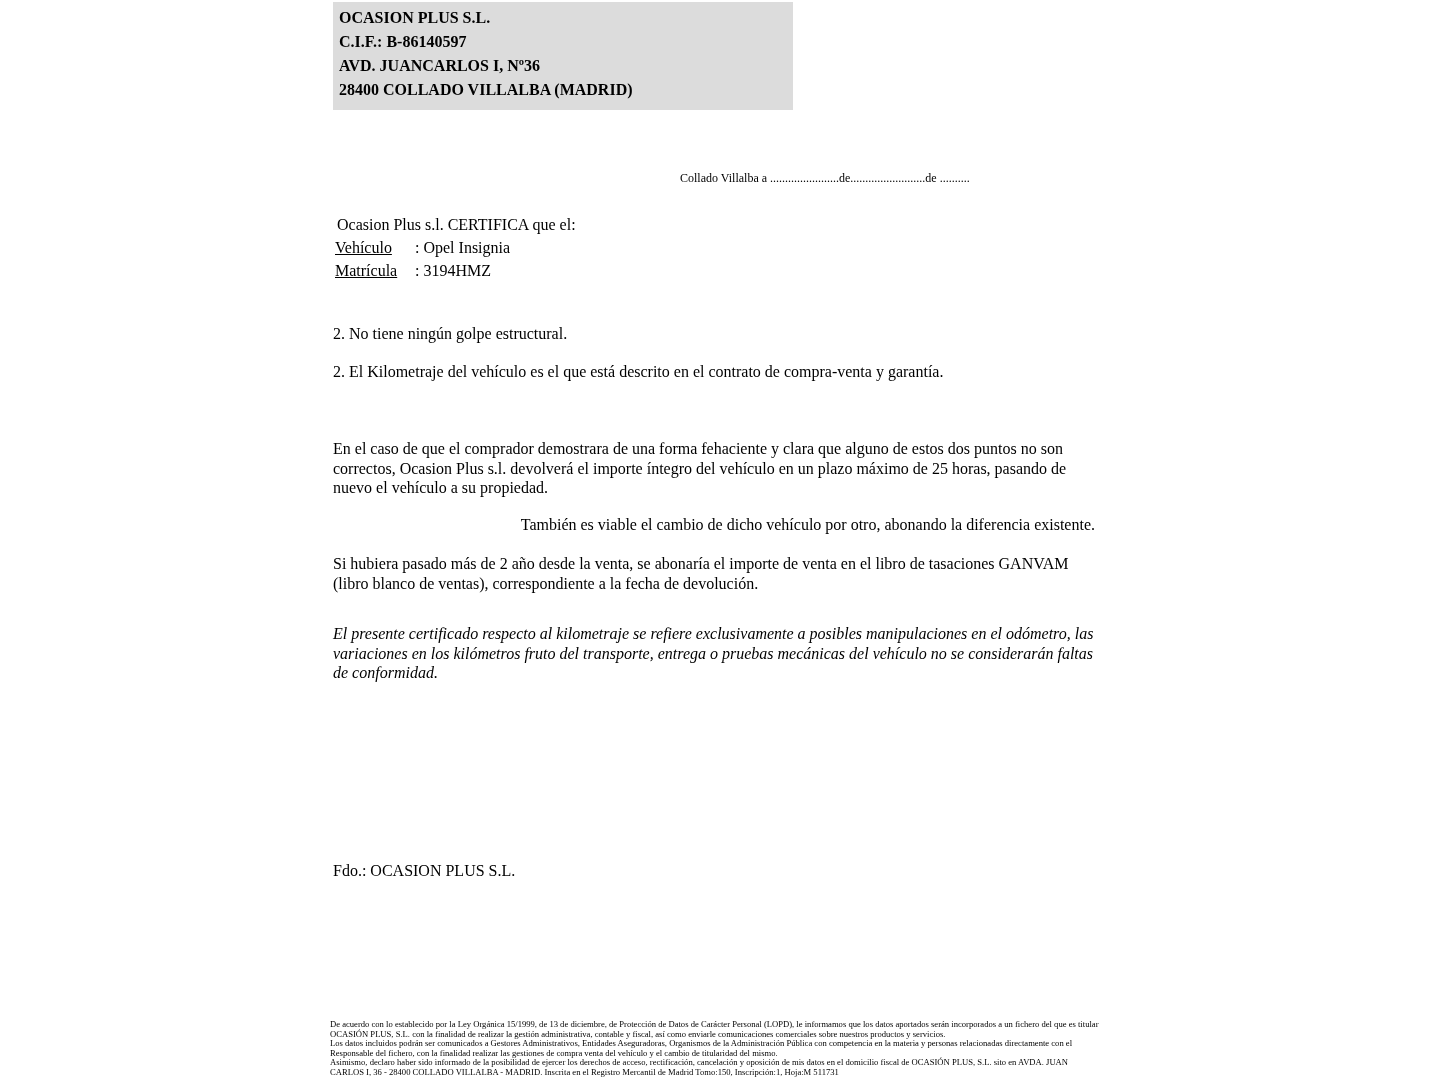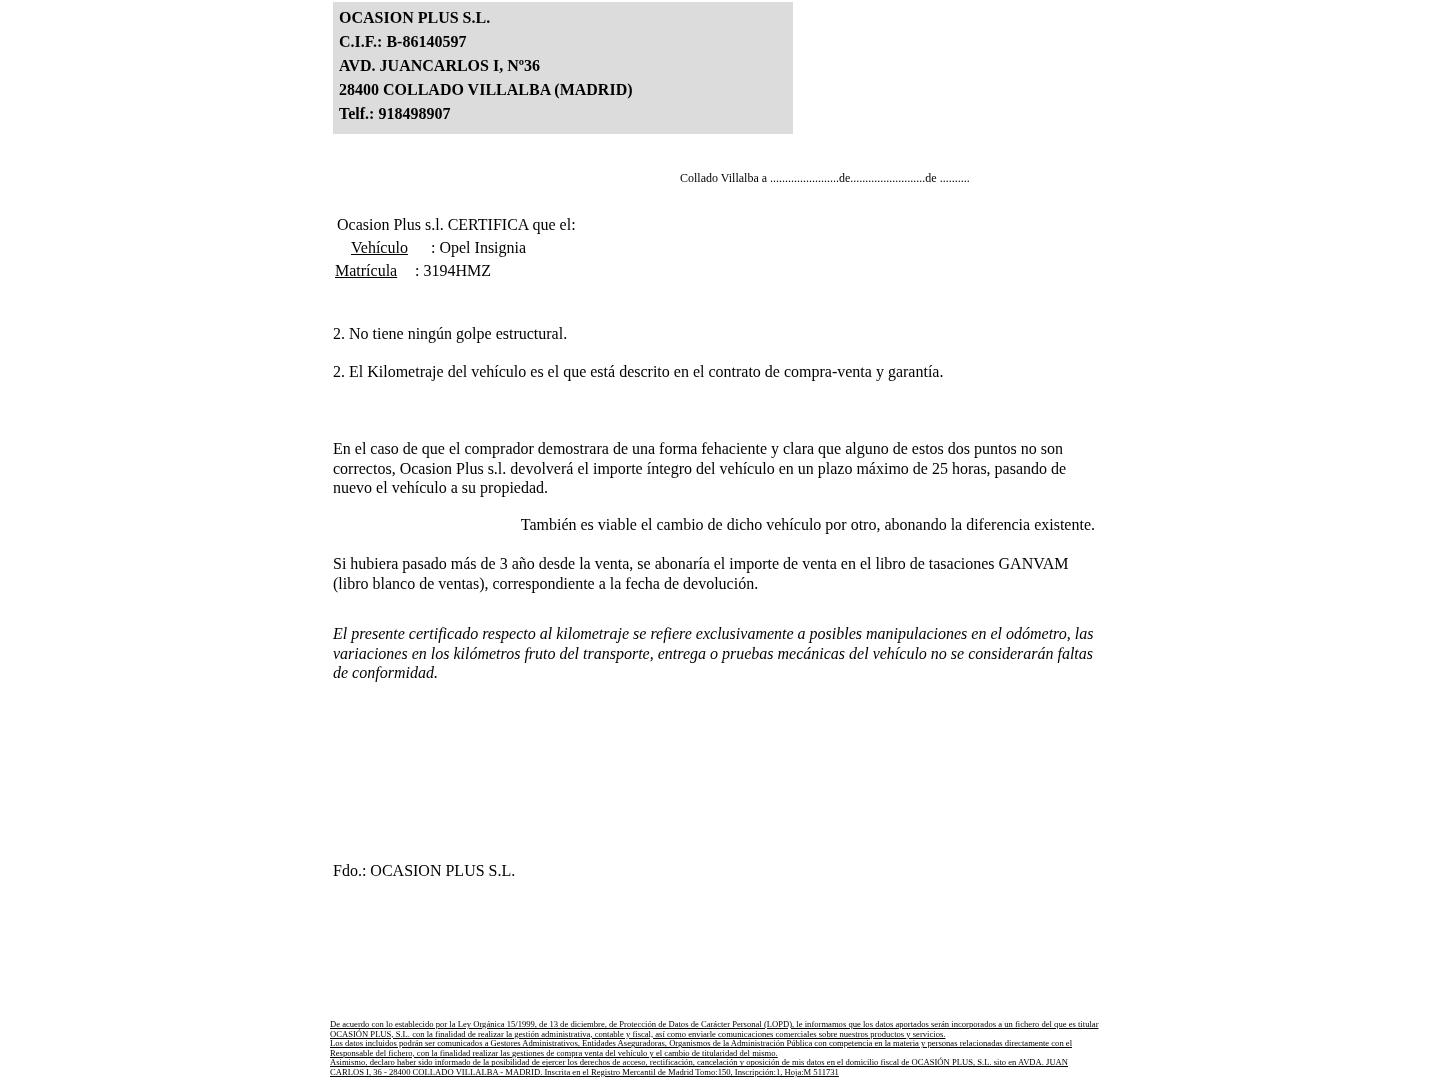--- a/index.html
+++ b/index.html
@@ -43,21 +43,21 @@
     left: 337px;
     top: 216px;
     font-size: 16px;
   }
   .kv-row {
     position: absolute;
     left: 335px;
     font-size: 16px;
     white-space: nowrap;
   }
-  .kv-row.vehicle { top: 239px; margin-left: 16px; }
+  .kv-row.vehicle { top: 239px; }
   .kv-row.plate   { top: 262px; }
   .kv-label {
     display: inline-block;
     min-width: 80px;
     text-decoration: underline;
   }
   .kv-value {
     display: inline-block;
   }
   .point {
@@ -86,57 +86,55 @@
     top: 862px;
     font-size: 16px;
   }
   .legal {
     position: absolute;
     left: 330px;
     top: 1020px;
     width: 772px;
     font-size: 8.6px;
     line-height: 9.6px;
-    text-decoration: underline;
   }
   .legal p {
     margin: 0;
   }
 </style>
 </head>
 <body>
 
 <div class="page">
 
   <div class="header-box">
     <div class="header-line">OCASION PLUS S.L.</div>
     <div class="header-line">C.I.F.: B-86140597</div>
     <div class="header-line">AVD. JUANCARLOS I, Nº36</div>
     <div class="header-line">28400 COLLADO VILLALBA (MADRID)</div>
-    <div class="header-line">Telf.: 918498907</div>
   </div>
 
   <div class="date-line">Collado Villalba a .......................de.........................de ..........</div>
 
   <div class="certifica">Ocasion Plus s.l. CERTIFICA que el:</div>
 
   <div class="kv-row vehicle">
     <span class="kv-label">Vehículo</span><span class="kv-value">: Opel Insignia</span>
   </div>
 
   <div class="kv-row plate">
     <span class="kv-label">Matrícula</span><span class="kv-value">: 3194HMZ</span>
   </div>
 
   <div class="point p1">2. No tiene ningún golpe estructural.</div>
   <div class="point p2">2. El Kilometraje del vehículo es el que está descrito en el contrato de compra-venta y garantía.</div>
 
   <div class="para a">En el caso de que el comprador demostrara de una forma fehaciente y clara que alguno de estos dos puntos no son correctos, Ocasion Plus s.l. devolverá el importe íntegro del vehículo en un plazo máximo de 25 horas, pasando de nuevo el vehículo a su propiedad.</div>
   <div class="para b">También es viable el cambio de dicho vehículo por otro, abonando la diferencia existente.</div>
-  <div class="para c">Si hubiera pasado más de 3 año desde la venta, se abonaría el importe de venta en el libro de tasaciones GANVAM (libro blanco de ventas), correspondiente a la fecha de devolución.</div>
+  <div class="para c">Si hubiera pasado más de 2 año desde la venta, se abonaría el importe de venta en el libro de tasaciones GANVAM (libro blanco de ventas), correspondiente a la fecha de devolución.</div>
   <div class="para d">El presente certificado respecto al kilometraje se refiere exclusivamente a posibles manipulaciones en el odómetro, las variaciones en los kilómetros fruto del transporte, entrega o pruebas mecánicas del vehículo no se considerarán faltas de conformidad.</div>
 
   <div class="signature">Fdo.: OCASION PLUS S.L.</div>
 
   <div class="legal">
     <p>De acuerdo con lo establecido por la Ley Orgánica 15/1999, de 13 de diciembre, de Protección de Datos de Carácter Personal (LOPD), le informamos que los datos aportados serán incorporados a un fichero del que es titular OCASIÓN PLUS, S.L. con la finalidad de realizar la gestión administrativa, contable y fiscal, así como enviarle comunicaciones comerciales sobre nuestros productos y servicios.</p>
     <p>Los datos incluidos podrán ser comunicados a Gestores Administrativos, Entidades Aseguradoras, Organismos de la Administración Pública con competencia en la materia y personas relacionadas directamente con el Responsable del fichero, con la finalidad realizar las gestiones de compra venta del vehículo y el cambio de titularidad del mismo.</p>
     <p>Asimismo, declaro haber sido informado de la posibilidad de ejercer los derechos de acceso, rectificación, cancelación y oposición de mis datos en el domicilio fiscal de OCASIÓN PLUS, S.L. sito en AVDA. JUAN CARLOS I, 36 - 28400 COLLADO VILLALBA - MADRID. Inscrita en el Registro Mercantil de Madrid Tomo:150, Inscripción:1, Hoja:M 511731</p>
   </div>
 

